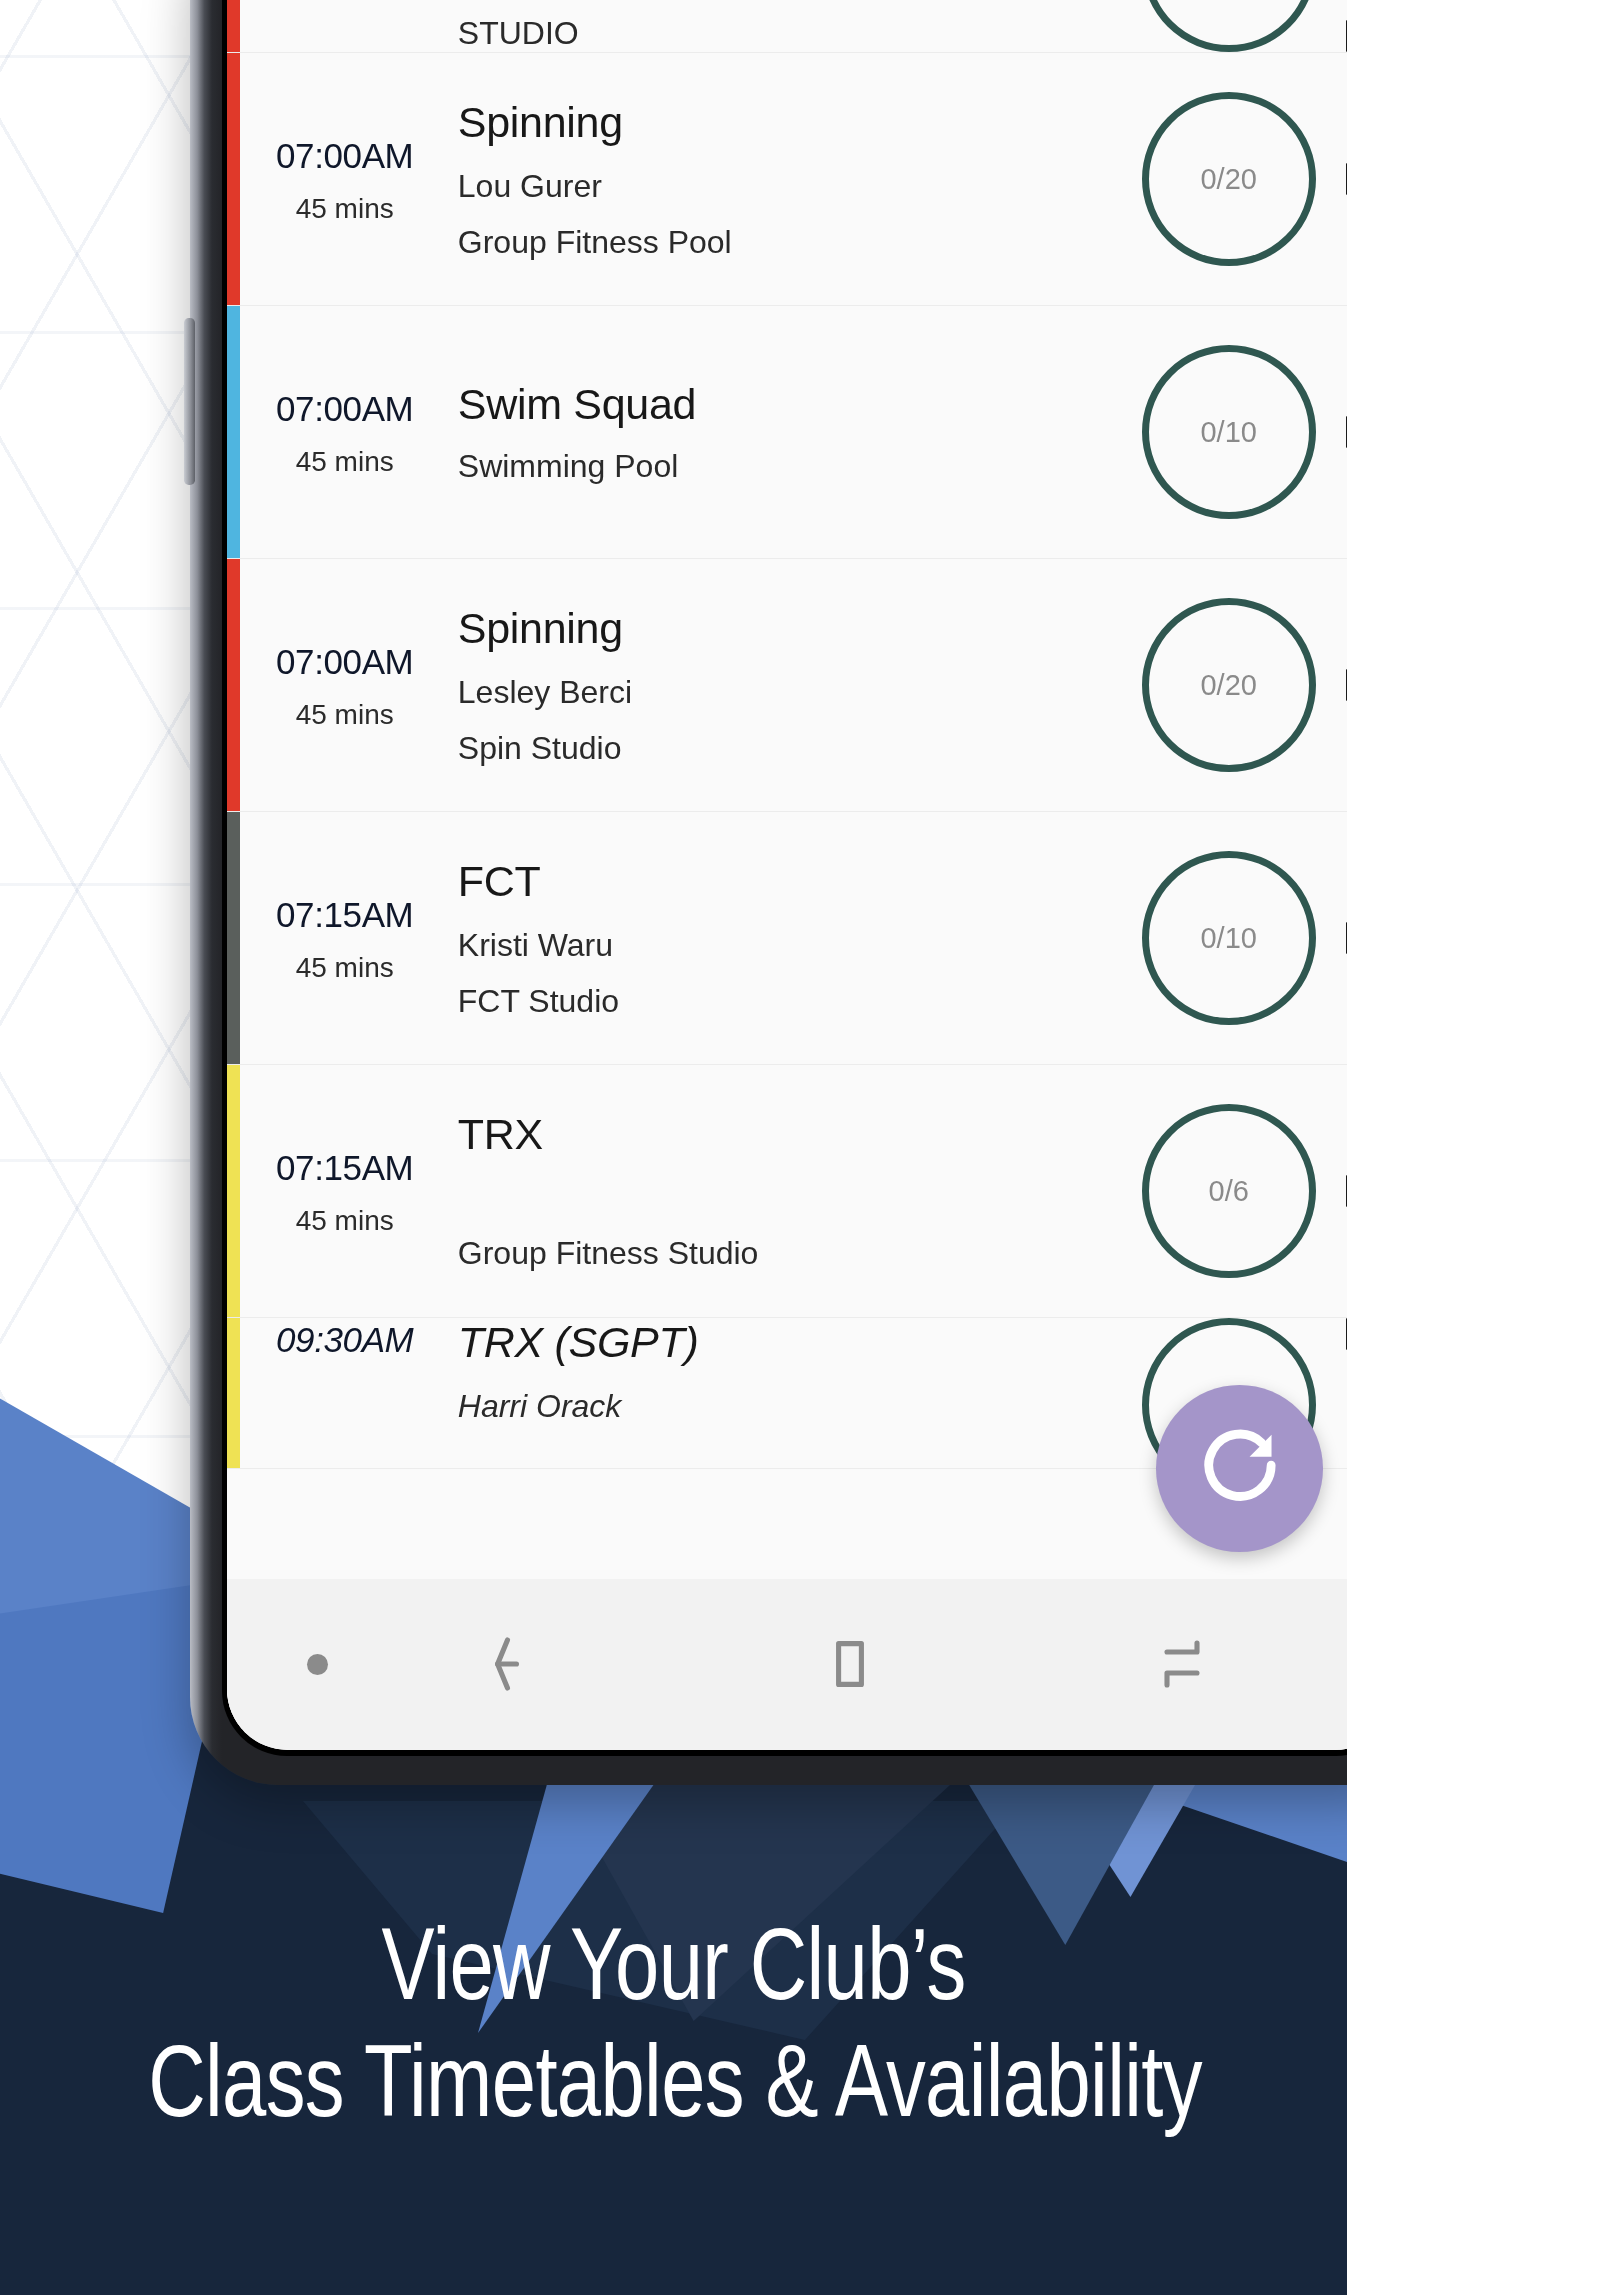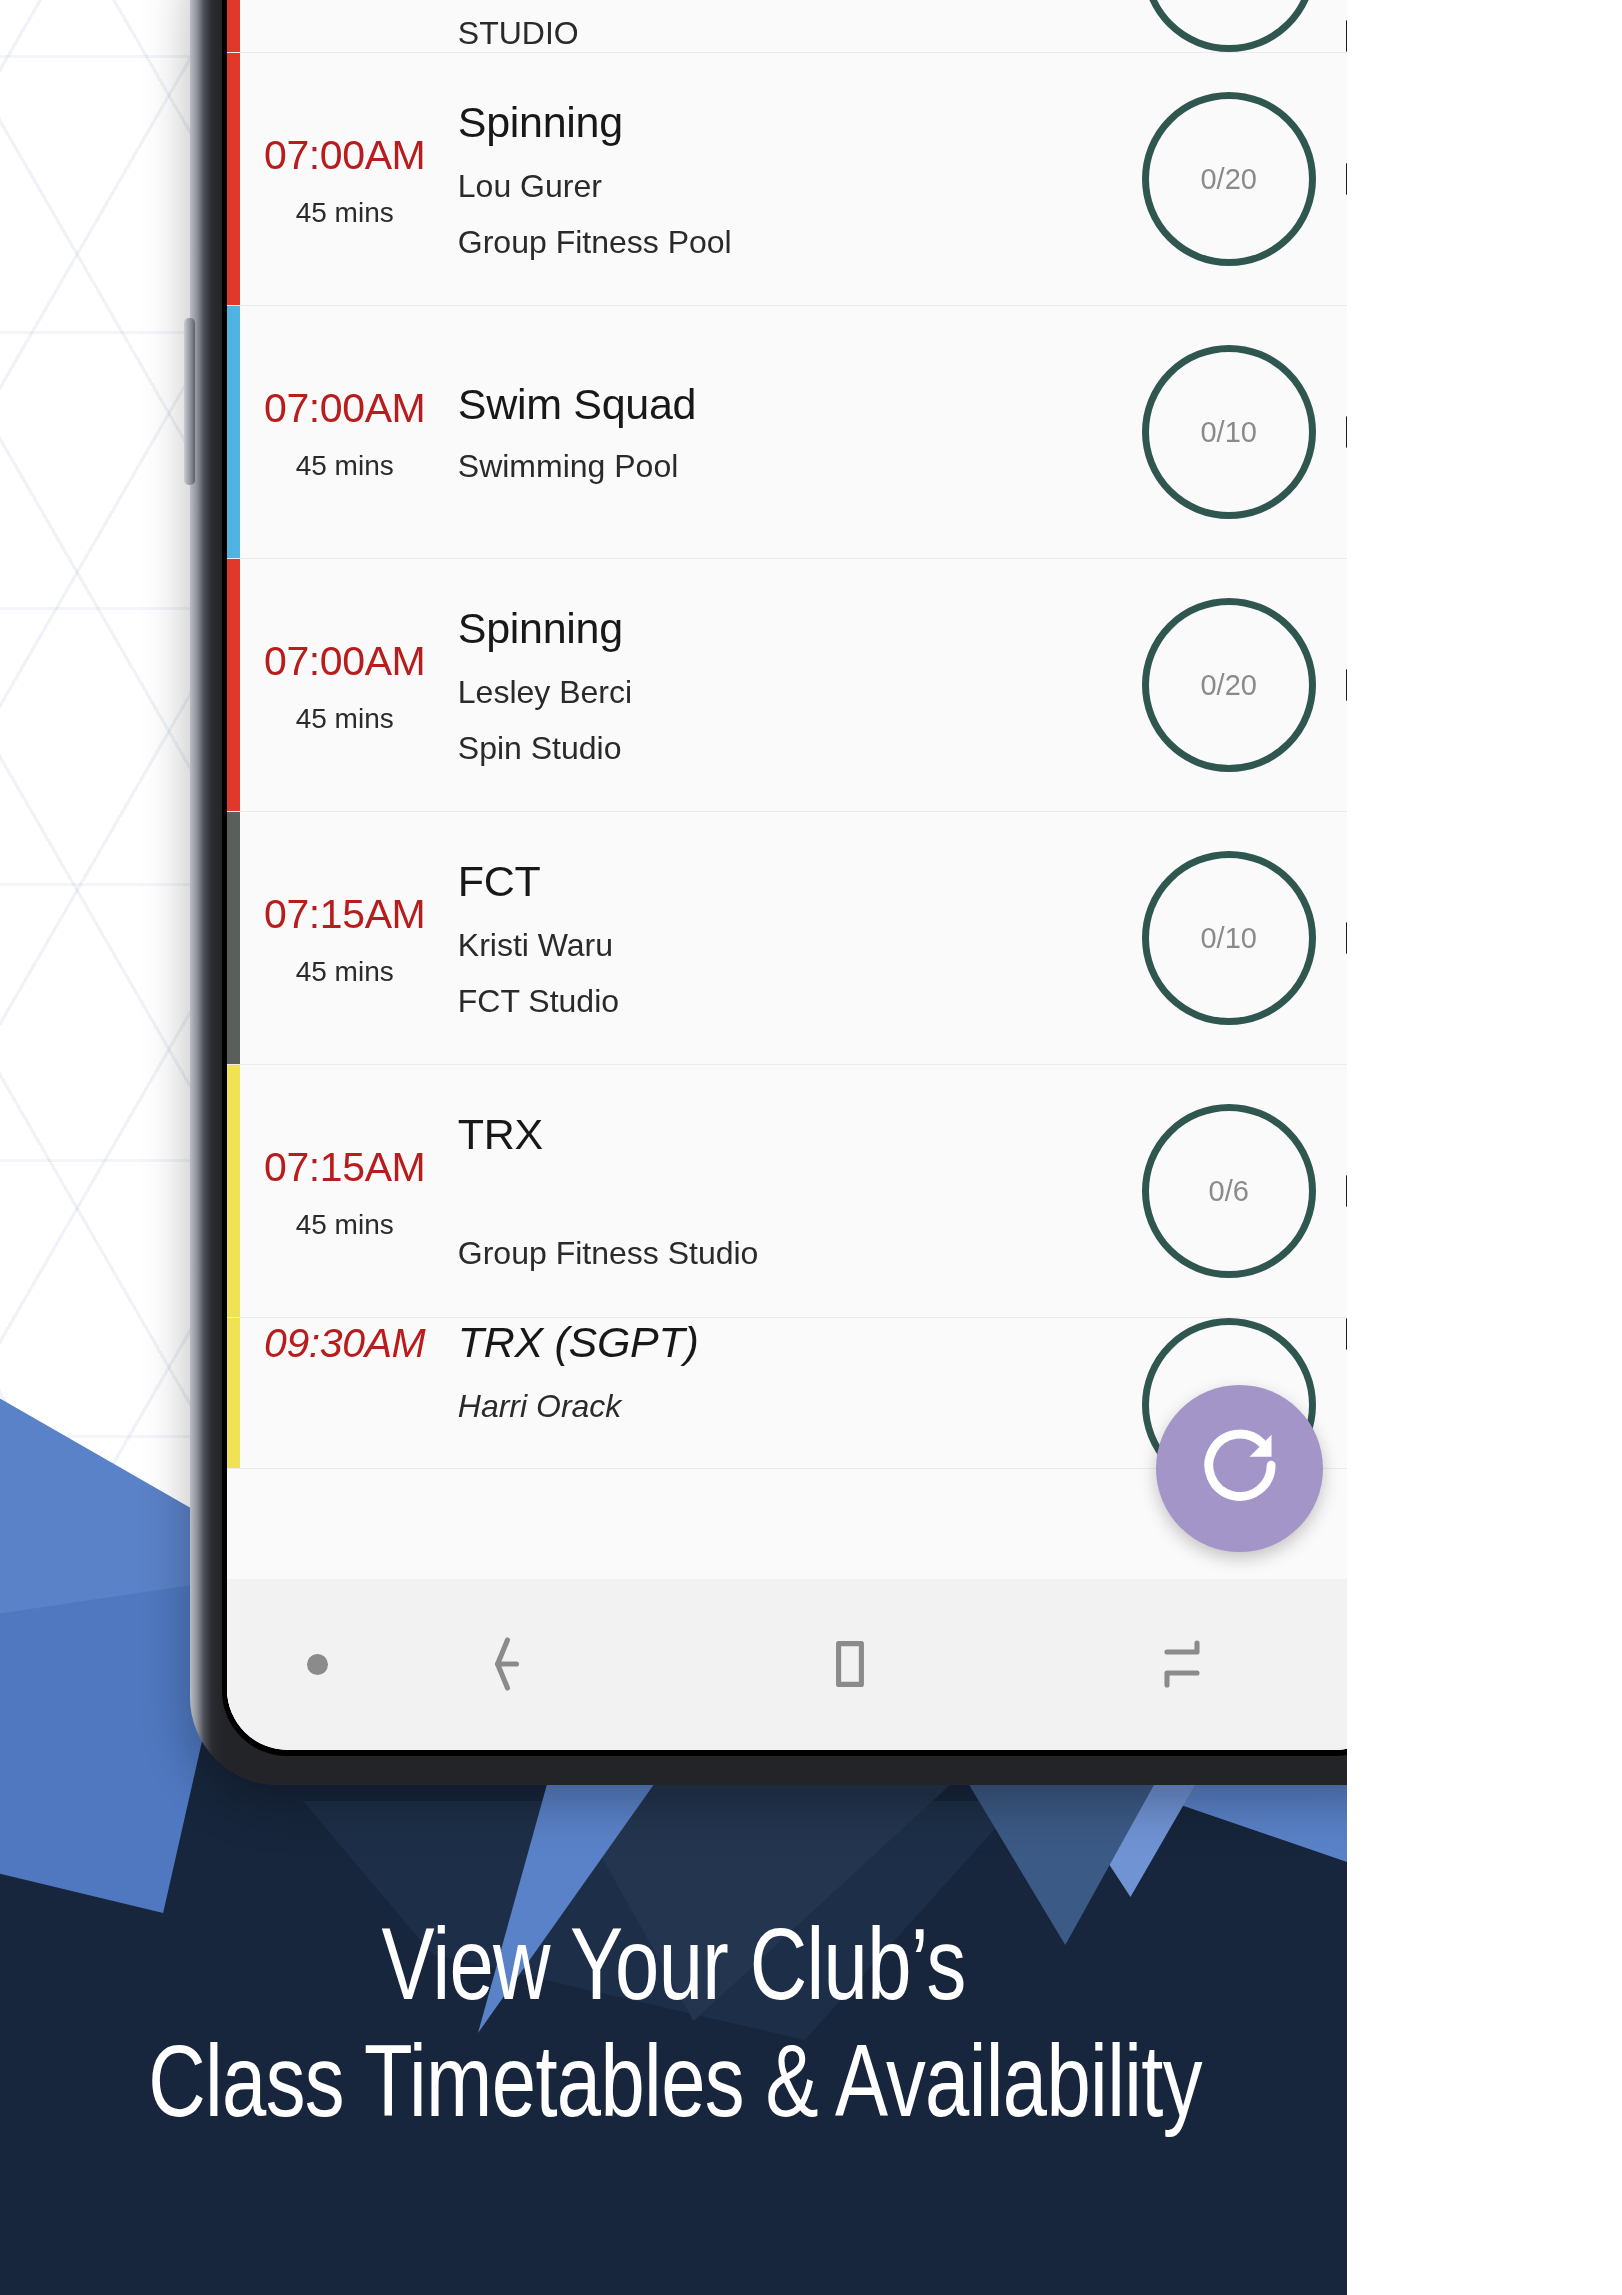--- a/index.html
+++ b/index.html
@@ -105,21 +105,21 @@
     position:absolute; left:0; top:0; bottom:0; width:12.8px;
   }
 
   .time-col {
     width:223px;
     flex:0 0 223px;
     text-align:center;
     padding-left:12.8px;
   }
   .time-main {
-    font-size:41px; color:#b91c1c; letter-spacing:-0.4px;
+    font-size:35px; color:#0f172a; letter-spacing:-0.4px;
     line-height:1.25; white-space:nowrap;
   }
   .time-dur {
     font-size:28px; color:#2b2b2b; margin-top:16px; white-space:nowrap;
   }
 
   .info-col { flex:1 1 auto; padding-left:8px; min-width:0; }
   .class-title {
     font-size:43px; color:#181818; line-height:1.16;
     letter-spacing:-0.3px; white-space:nowrap;

